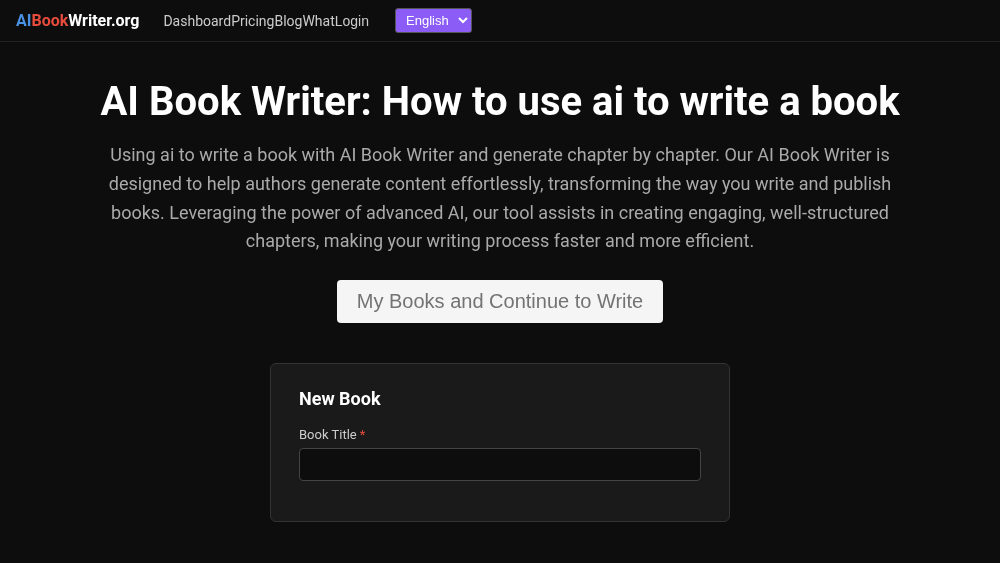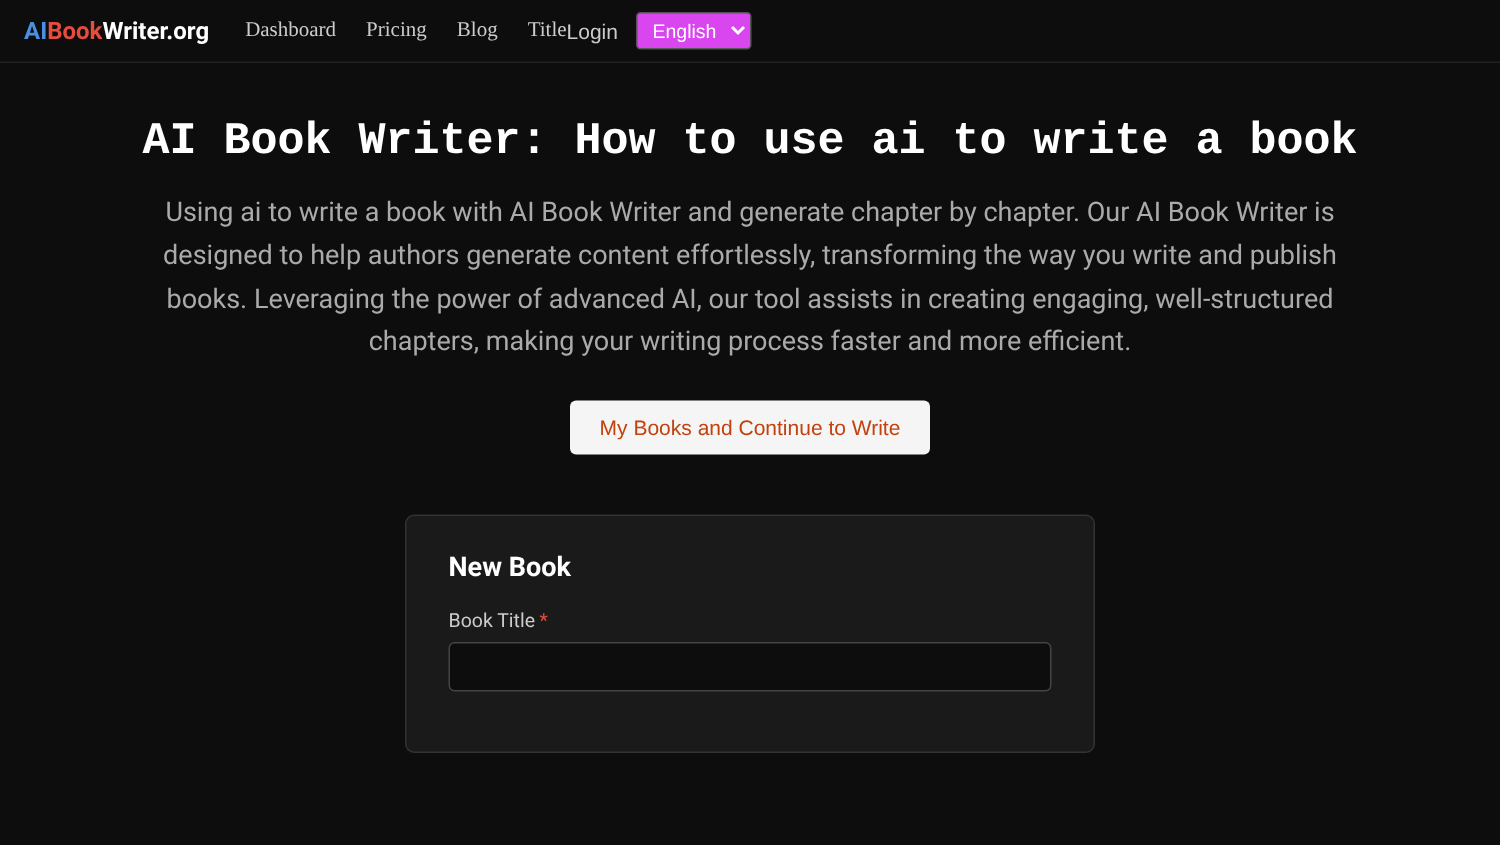--- a/index.html
+++ b/index.html
@@ -46,82 +46,79 @@
     .logo-book {
       color: #e74c3c;
     }
 
     .logo-rest {
       color: #ffffff;
     }
 
     .nav-links {
       display: flex;
-      gap: 20px;
-      font-family: Liberation Serif, serif;
     }
 
     .nav-links a {
       color: #cccccc;
       text-decoration: none;
       font-size: 14px;
     }
 
     .nav-right {
       display: flex;
       align-items: center;
-      gap: 12px;
+      gap: 26px;
     }
 
     .login-btn {
       color: #cccccc;
       background: none;
       border: none;
       font-size: 14px;
       cursor: pointer;
     }
 
     .lang-select {
-      background-color: #d946ef;
+      background-color: #8b5cf6;
       color: #ffffff;
       border: 1px solid #555;
       padding: 3px 6px;
       font-size: 13px;
       border-radius: 3px;
       cursor: pointer;
     }
 
     
     .hero {
       text-align: center;
       padding: 36px 20px 20px;
     }
 
     .hero h1 {
-      font-size: 30px;
+      font-size: 40px;
       font-weight: 700;
       color: #ffffff;
       margin-bottom: 16px;
-      font-family: Liberation Mono, monospace;
     }
 
     .hero p {
       font-size: 18px;
       color: #aaaaaa;
       max-width: 820px;
       margin: 0 auto 24px;
       line-height: 1.6;
     }
 
     .hero-btn {
       background-color: #f5f5f5;
-      color: #c2410c;
+      color: #737373;
       border: none;
       padding: 10px 20px;
-      font-size: 14px;
+      font-size: 20px;
       border-radius: 4px;
       cursor: pointer;
       font-weight: 500;
     }
 
     
     .form-section {
       display: flex;
       justify-content: center;
       padding: 20px 0 30px;
@@ -187,21 +184,21 @@
 
 <nav>
   <div class="nav-left">
     <div class="logo">
       <span class="logo-ai">AI</span><span class="logo-book">Book</span><span class="logo-rest">Writer.org</span>
     </div>
     <div class="nav-links">
       <a href="#">Dashboard</a>
       <a href="#">Pricing</a>
       <a href="#">Blog</a>
-      <a href="#">Title</a>
+      <a href="#">What</a>
     </div>
   </div>
   <div class="nav-right">
     <button class="login-btn">Login</button>
     <select class="lang-select">
       <option>English</option>
     </select>
   </div>
 </nav>
 

